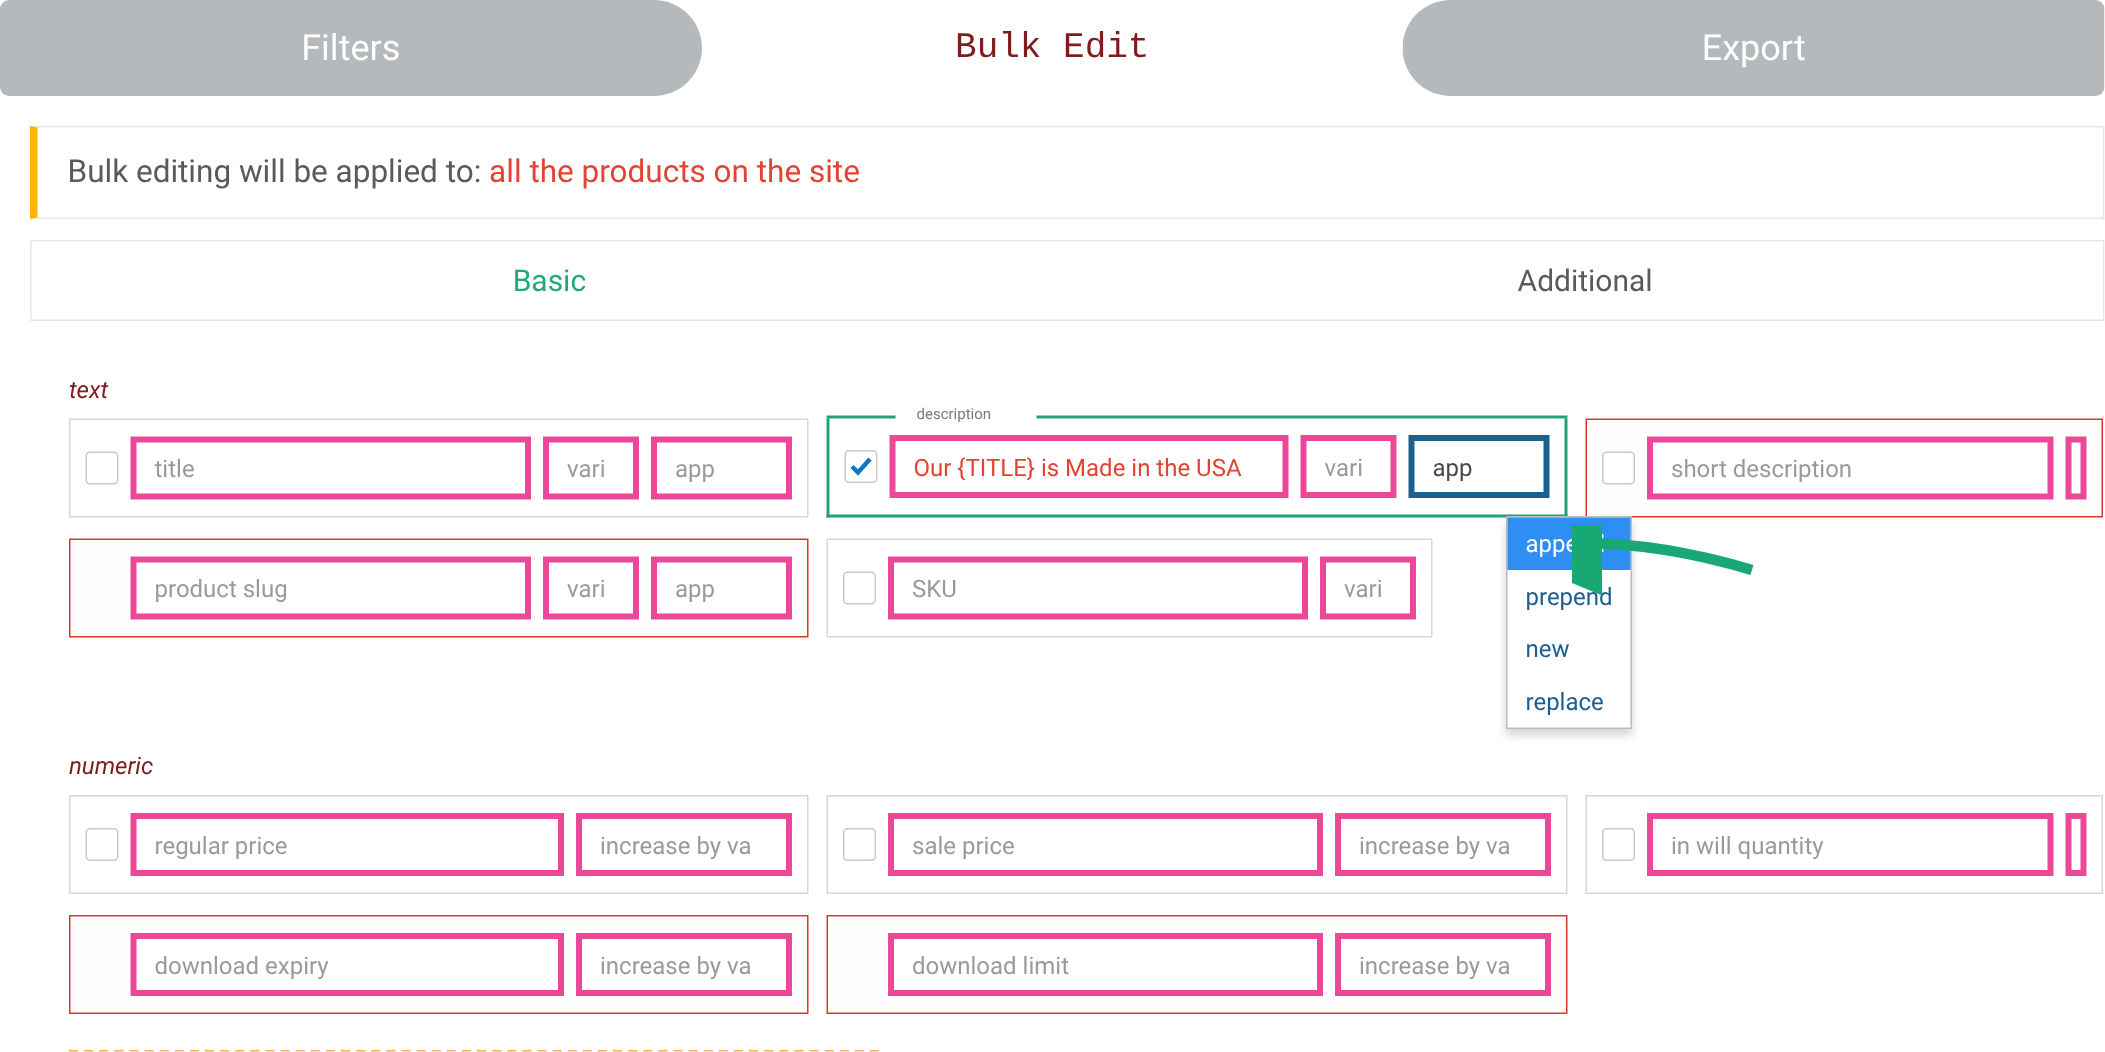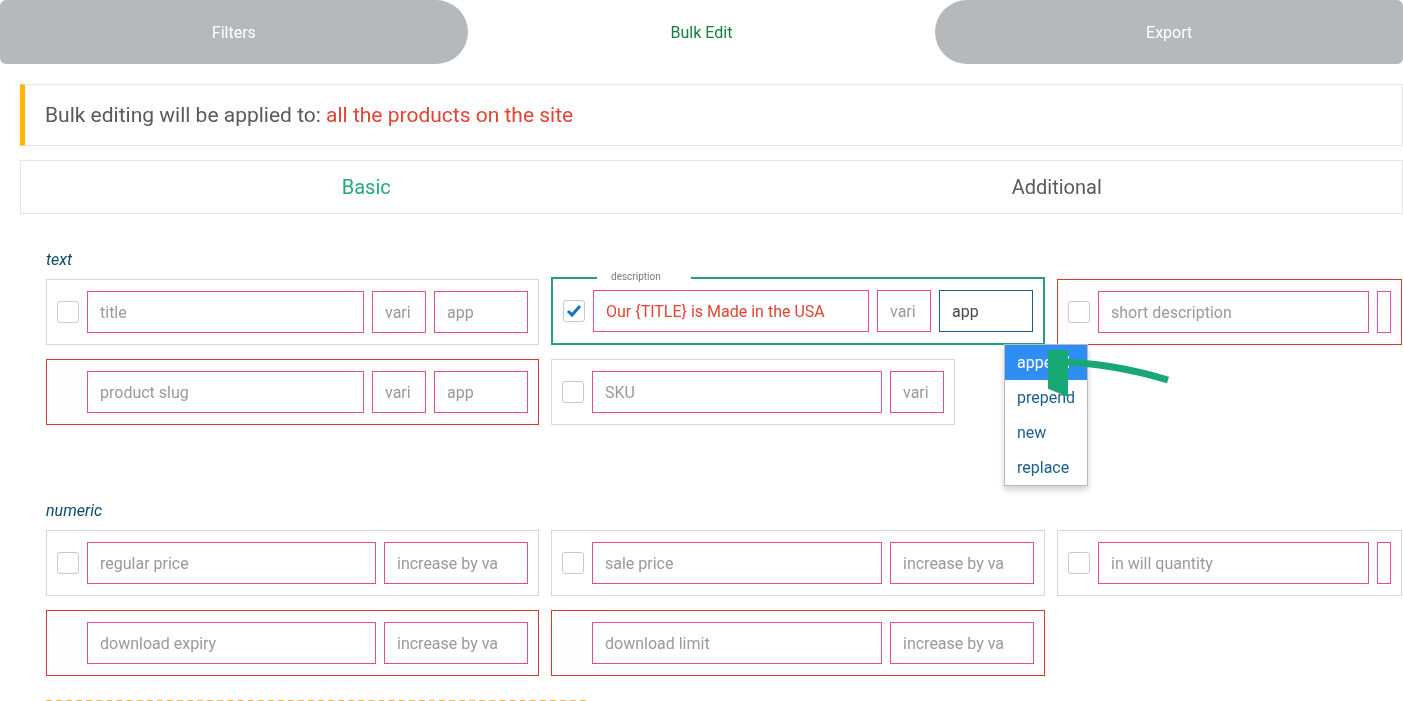--- a/index.html
+++ b/index.html
@@ -15,34 +15,35 @@
   .tabbar {
     display: flex;
     height: 64px;
     width: 100%;
   }
   .tab {
     flex: 1;
     display: flex;
     align-items: center;
     justify-content: center;
-    font-size: 16px;
+    font-size: 24px;
     font-weight: 400;
     cursor: pointer;
   }
   .tab-inactive {
     background: #b6b9bb;
     color: #fff;
   }
   .tab-inactive.left { border-radius: 6px 32px 32px 6px; }
   .tab-inactive.right { border-radius: 32px 6px 6px 32px; }
   .tab-active {
     background: #fff;
-    color: #15803d;
+    color: #7f1d1d;
     position: relative;
+    font-family: Liberation Mono, monospace;
   }
   .notice-wrap { padding: 20px 0 0 20px; }
   .notice {
     border: 1px solid #e6e6e6;
     border-left: 5px solid #ffb400;
     padding: 18px 20px;
     font-size: 21px;
     color: #5a5a5a;
   }
   .notice .red { color: #e24433; }
@@ -61,21 +62,21 @@
     color: #5a5a5a;
     cursor: pointer;
     text-align: right;
   }
   .subtab.active { color: #23a976; }
 
   .section-label {
     margin: 36px 0 10px 46px;
     font-style: italic;
     font-size: 16px;
-    color: #0c4a6e;
+    color: #7f1d1d;
   }
 
   .rows { padding-left: 46px; }
   .row {
     display: flex;
     gap: 12px;
     margin-bottom: 14px;
   }
   .card {
     display: flex;
@@ -98,30 +99,30 @@
     display: flex;
     align-items: center;
     justify-content: center;
     cursor: pointer;
     flex: 0 0 auto;
   }
   .chk.checked svg { display: block; }
   .chk svg { display: none; width: 16px; height: 16px; stroke: #1176c2; stroke-width: 3; fill: none; }
   .fld {
     height: 42px;
-    border: 1px solid #ec4899;
+    border: 4px solid #ec4899;
     background: #fff;
     padding: 0 12px;
     display: flex;
     align-items: center;
     font-size: 16px;
     color: #9a9a9a;
   }
   .fld.main { flex: 1 1 auto; }
-  .fld.narrow { width: 54px; justify-content: flex-start; flex: 0 0 auto; }
+  .fld.narrow { width: 64px; justify-content: flex-start; flex: 0 0 auto; }
   .fld.med   { width: 94px; justify-content: flex-start; flex: 0 0 auto; }
   .fld.wide  { width: 144px; justify-content: flex-start; flex: 0 0 auto; overflow: hidden; white-space: nowrap; }
   .fld.select { border-color: #1b5f8f; color: #4a4a4a; cursor: pointer; }
   .fld .red-text { color: #e24433; }
 
   .fieldset-label {
     position: absolute;
     top: -8px;
     left: 52px;
     background: #fff;

